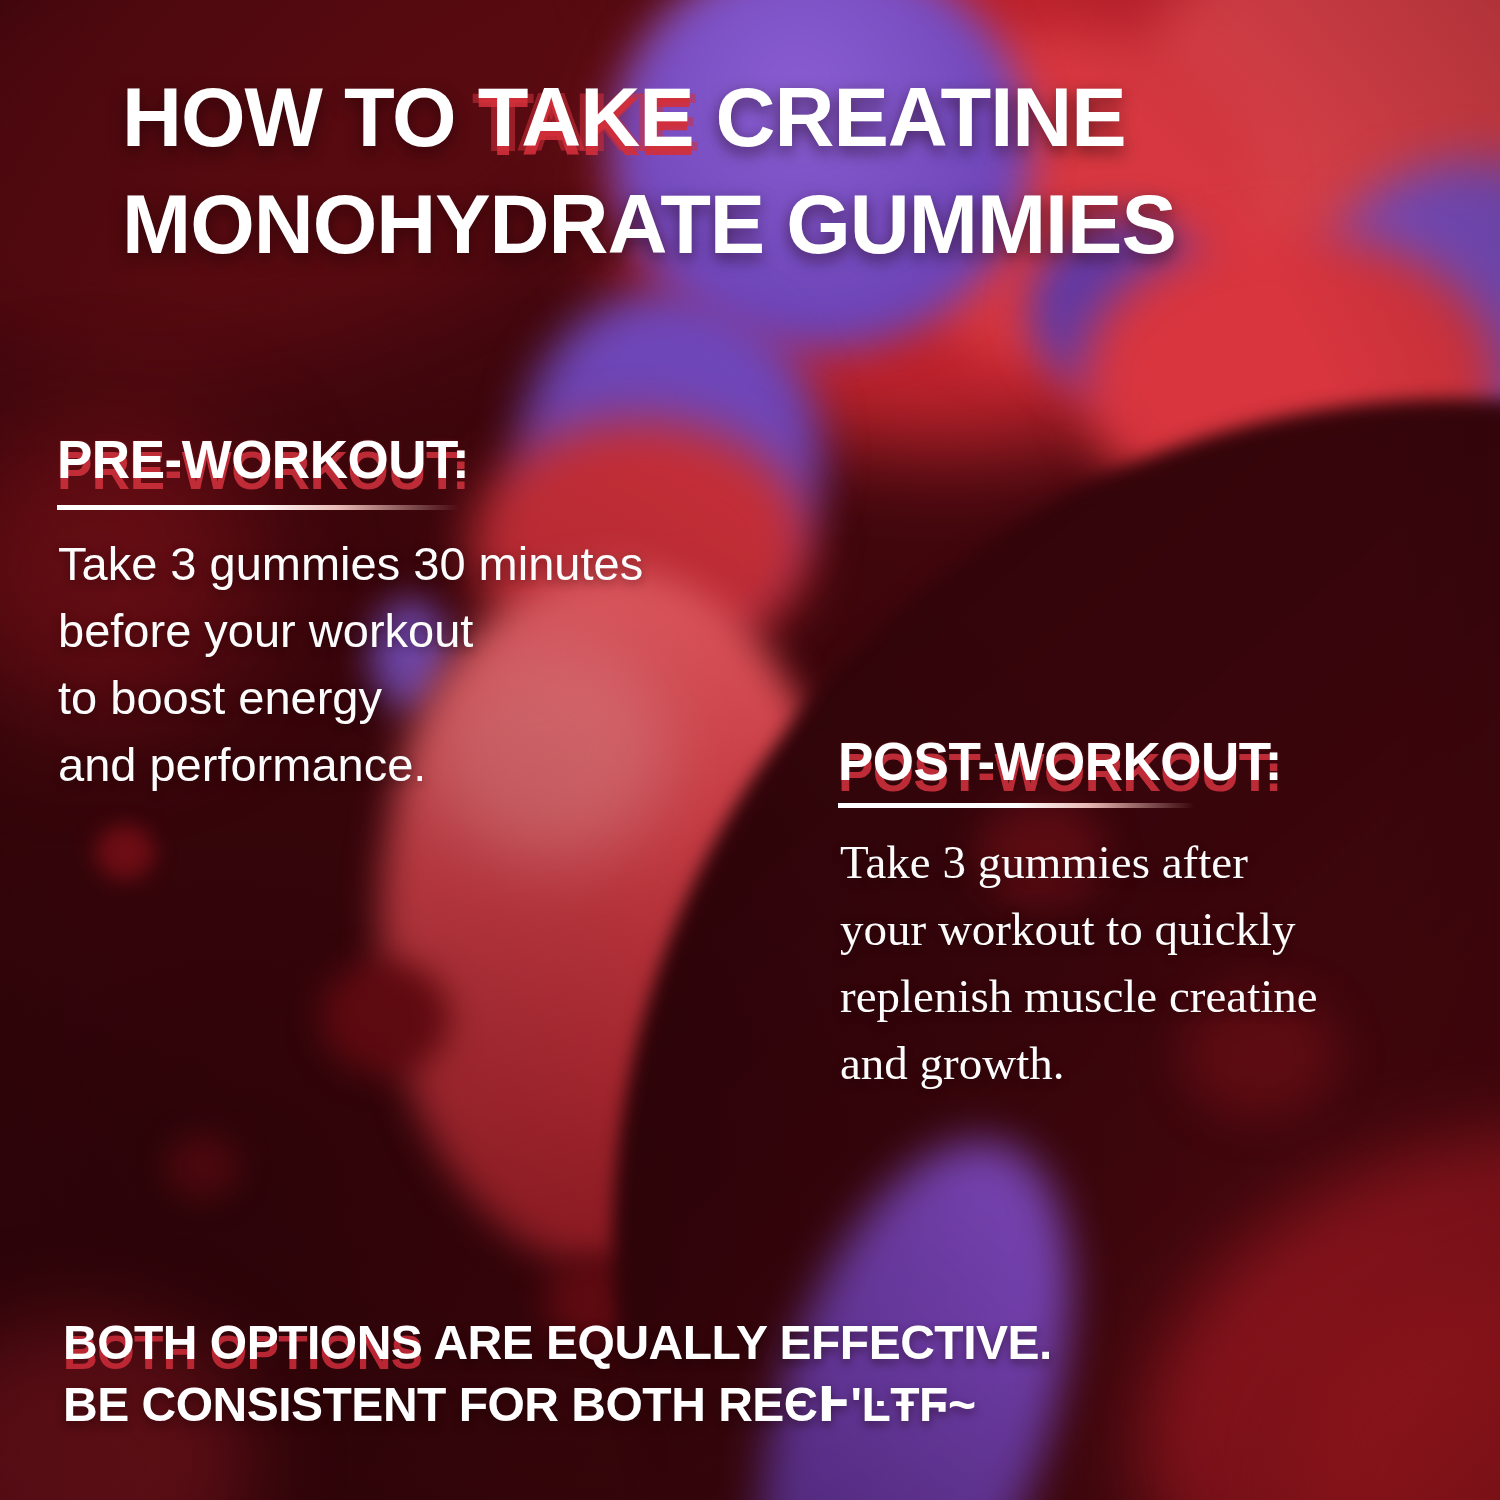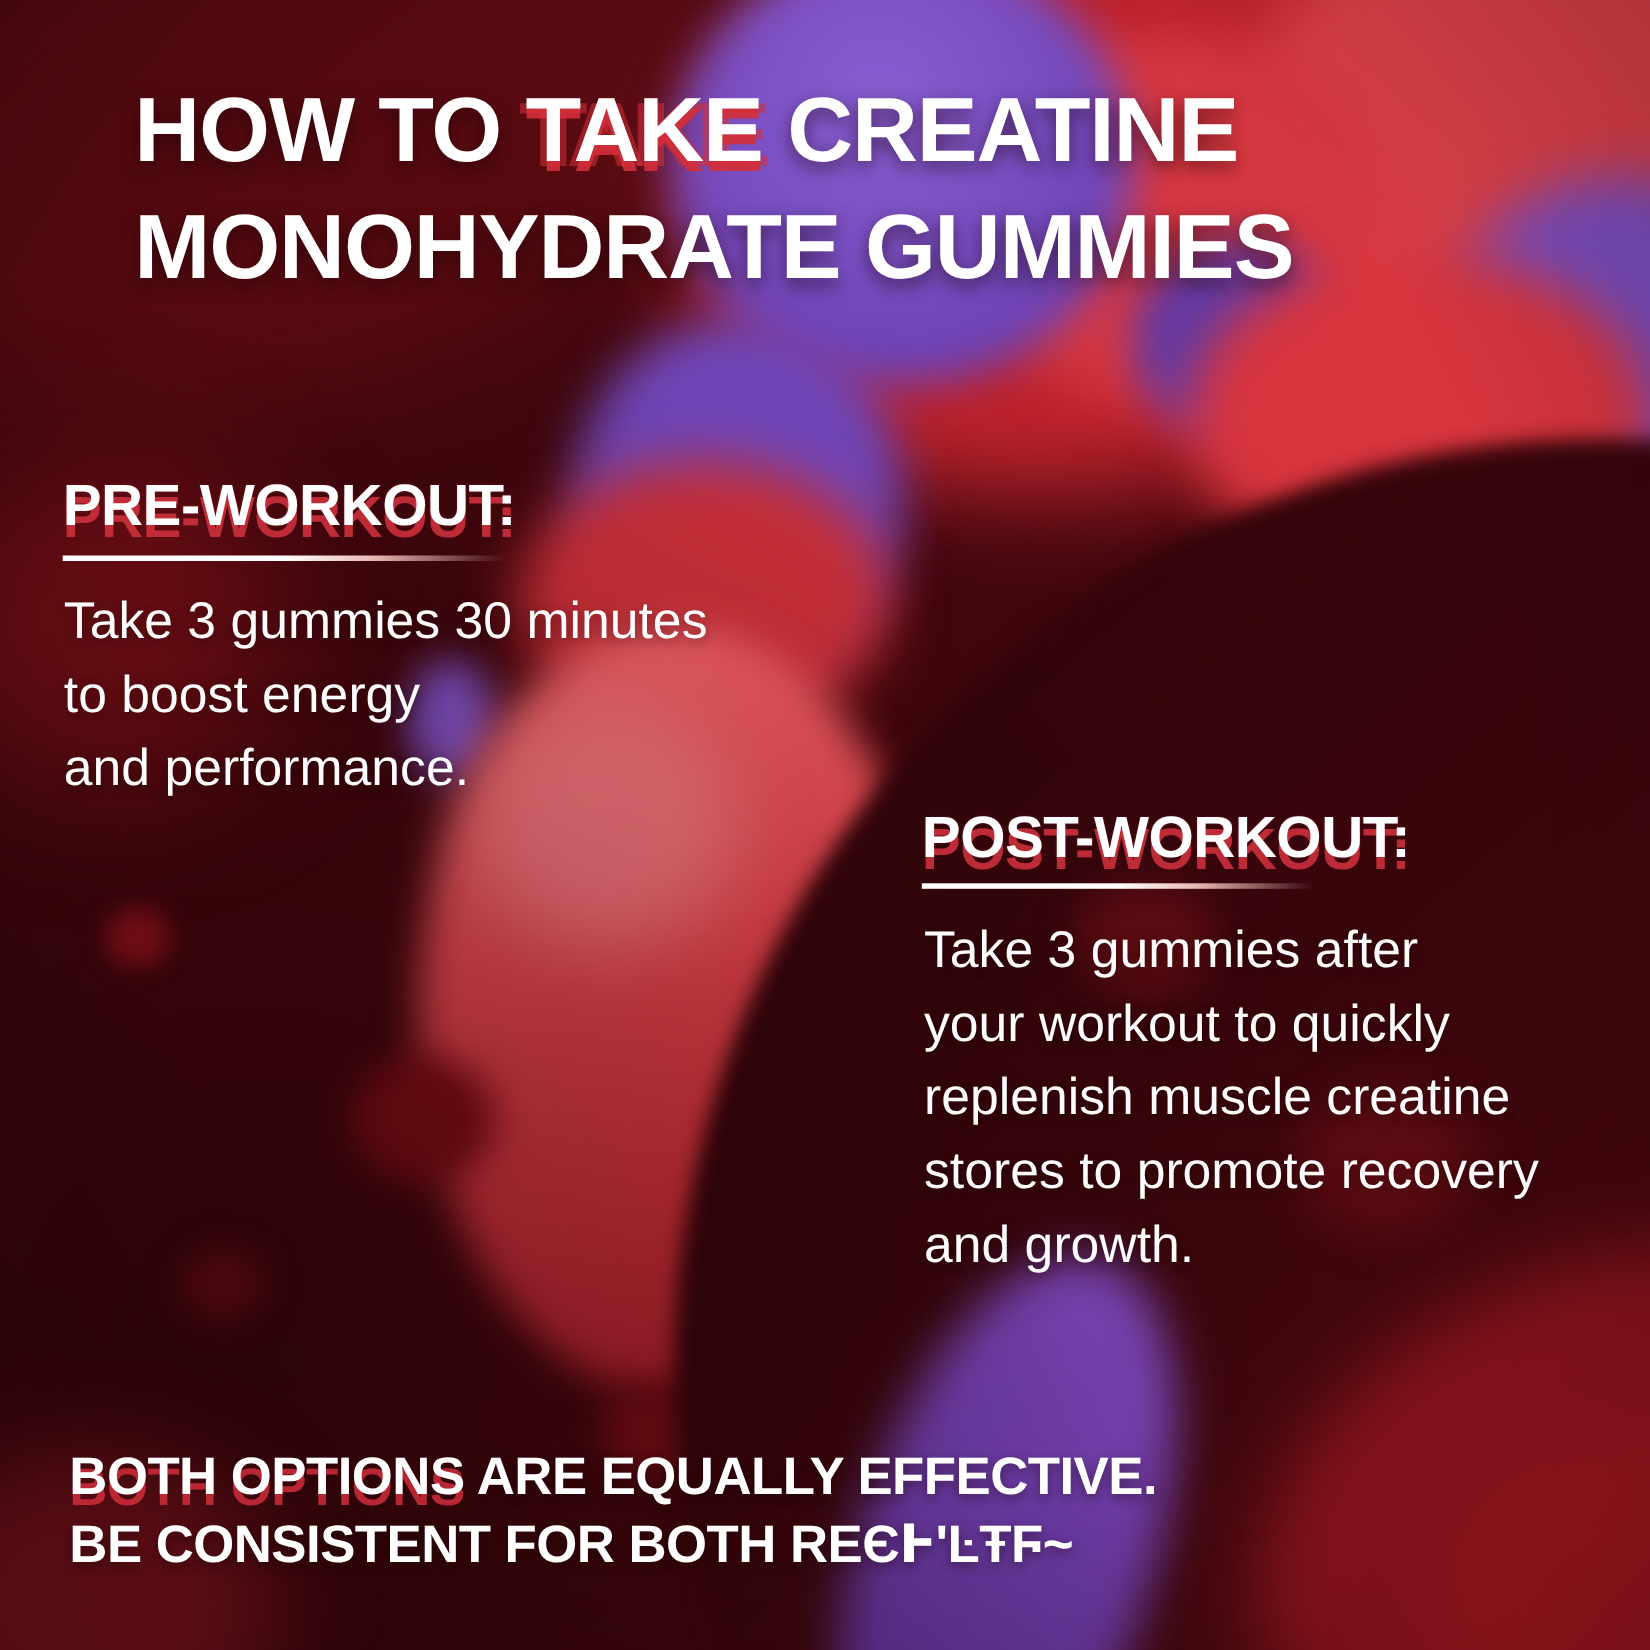--- a/index.html
+++ b/index.html
@@ -62,21 +62,21 @@
   .h-post{left:838px; top:735px;text-align:center;}
   .underline{
     position:absolute; height:5px; z-index:5;
     background:linear-gradient(90deg,#ffffff 0%,#ffffff 50%,#e9bab5 70%,rgba(120,40,40,0) 100%);
   }
   .u-pre{left:57px; top:505px; width:402px;}
   .u-post{left:838px; top:803px; width:356px;}
   .body{font-size:47px; line-height:67px; font-weight:400; color:#fcfcfc;
     text-shadow:0 3px 10px rgba(25,0,5,.4); white-space:nowrap;}
   .body-pre{left:58px; top:516px; padding-top:14px;}
-  .body-post{left:840px; top:815px; padding-top:14px;}
+  .body-post{left:840px; top:815px; padding-top:14px;font-family:Liberation Serif, serif;}
   .footer{
     left:63px; top:1312px; font-size:48px; font-weight:bold; letter-spacing:-0.5px;
     line-height:62px; white-space:nowrap; text-shadow:0 4px 10px rgba(25,0,5,.45);
   }
   .footer .accent{text-shadow:0 10px 0 rgba(207,45,58,.85);text-align:center;}
 </style>
 </head>
 <body>
 
 <div class="poster">
@@ -112,31 +112,31 @@
 
   <div class="txt title">
     <div><span>HOW TO </span><span class="accent">TAKE</span><span> CREATINE</span></div>
     <div>MONOHYDRATE GUMMIES</div>
   </div>
 
   <div class="txt heading h-pre">PRE-WORKOUT:</div>
   <div class="underline u-pre"></div>
   <div class="txt body body-pre">
     <div>Take 3 gummies 30 minutes</div>
+    <div>before your workout</div>
     <div>to boost energy</div>
     <div>and performance.</div>
   </div>
 
   <div class="txt heading h-post">POST-WORKOUT:</div>
   <div class="underline u-post"></div>
   <div class="txt body body-post">
     <div>Take 3 gummies after</div>
     <div>your workout to quickly</div>
     <div>replenish muscle creatine</div>
-    <div>stores to promote recovery</div>
     <div>and growth.</div>
   </div>
 
   <div class="txt footer">
     <div><span class="accent">BOTH OPTIONS</span><span> ARE EQUALLY EFFECTIVE.</span></div>
     <div>BE CONSISTENT FOR BOTH REЄͰ'ĿŦϜ~</div>
   </div>
 
 </div>
 

